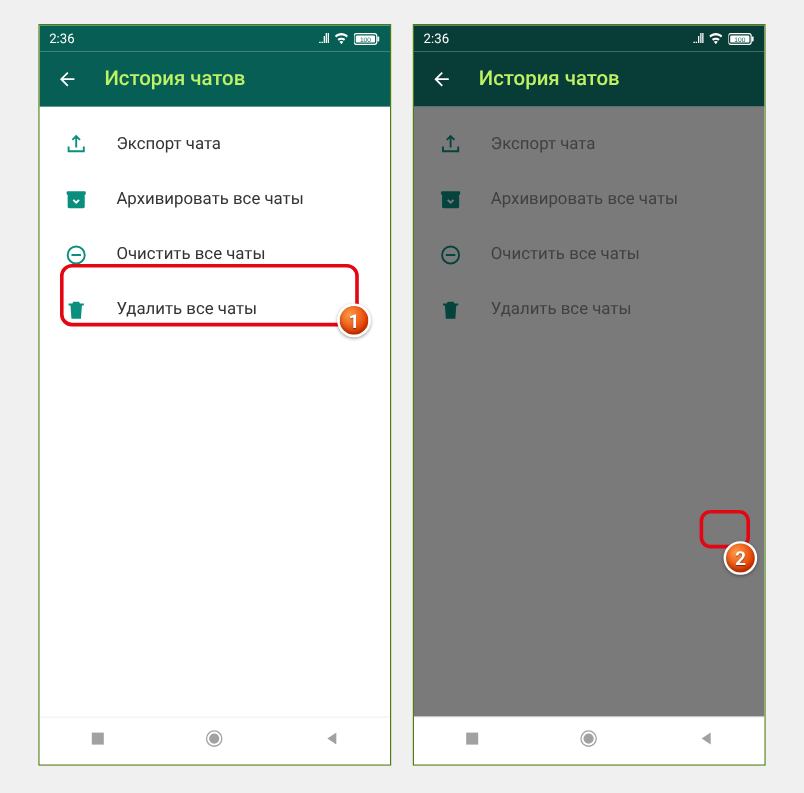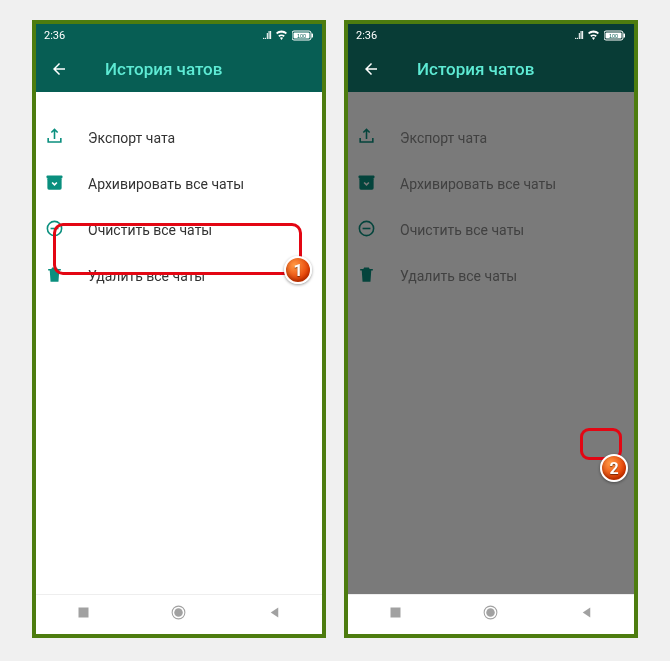--- a/index.html
+++ b/index.html
@@ -8,21 +8,21 @@
     font-family: -apple-system, Roboto, Arial, sans-serif;
     width: 670px;
     height: 661px;
     position: relative;
   }
   .phone {
     position: absolute;
     width: 294px;
     height: 618px;
     background: #fff;
-    border: 4px solid #4d7c0f;
+    border: 1px solid #4d7c0f;
     top: 20px;
     overflow: hidden;
   }
   .phone-left { left: 32px; }
   .phone-right { left: 344px; }
   .statusbar {
     height: 22px;
     background: #075e54;
     color: #fff;
     display: flex;
@@ -31,41 +31,41 @@
     padding: 0 8px;
     font-size: 11px;
   }
   .phone-right .statusbar { background: #083c36; }
   .status-right { display: flex; align-items: center; gap: 4px; }
   .signal::before { content: "..ıll"; letter-spacing: -1px; }
   .wifi svg, .battery svg { display: block; }
   .appbar {
     height: 46px;
     background: #075e54;
-    color: #5eead4;
+    color: #bef264;
     display: flex;
     align-items: center;
     padding: 0 14px;
-    gap: 37px;
+    gap: 22px;
   }
   .phone-right .appbar { background: #083c36; }
   .appbar-title { font-size: 17px; font-weight: 500; }
   .back-arrow svg { display: block; }
   .body-area {
     position: relative;
     height: calc(100% - 22px - 46px - 40px);
     background: #fff;
   }
   .phone-right .body-area { background: #fff; }
   .menu-list { padding-top: 8px; }
   .menu-item {
     display: flex;
-    align-items: flex-end;
+    align-items: center;
     height: 46px;
-    padding: 0 8px;
+    padding: 0 20px;
     gap: 24px;
     color: #333;
     font-size: 14px;
   }
   .menu-icon { width: 20px; height: 20px; display: flex; align-items: center; justify-content: center; }
   .menu-icon svg { display: block; }
   .overlay-dim {
     position: absolute;
     inset: 0;
     background: rgba(0,0,0,0.52);

